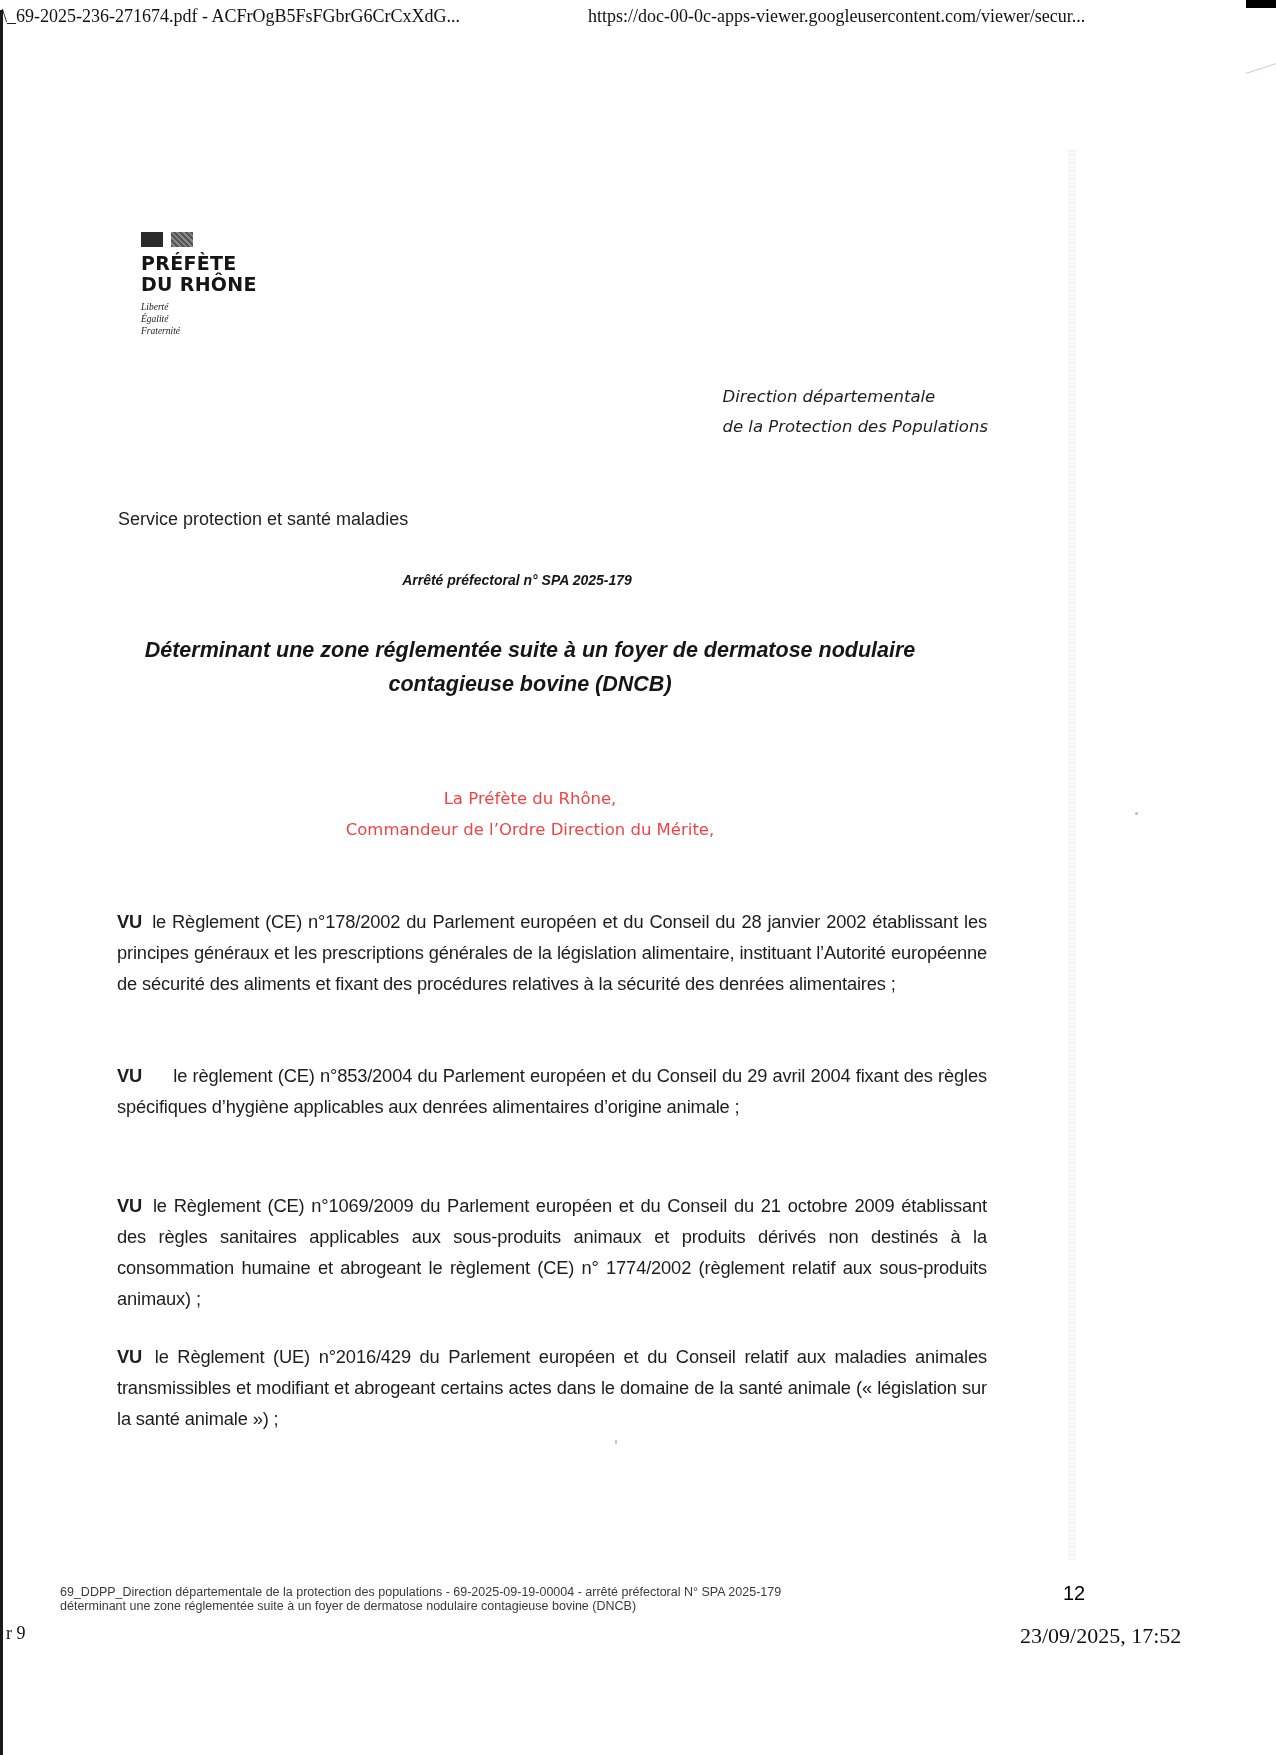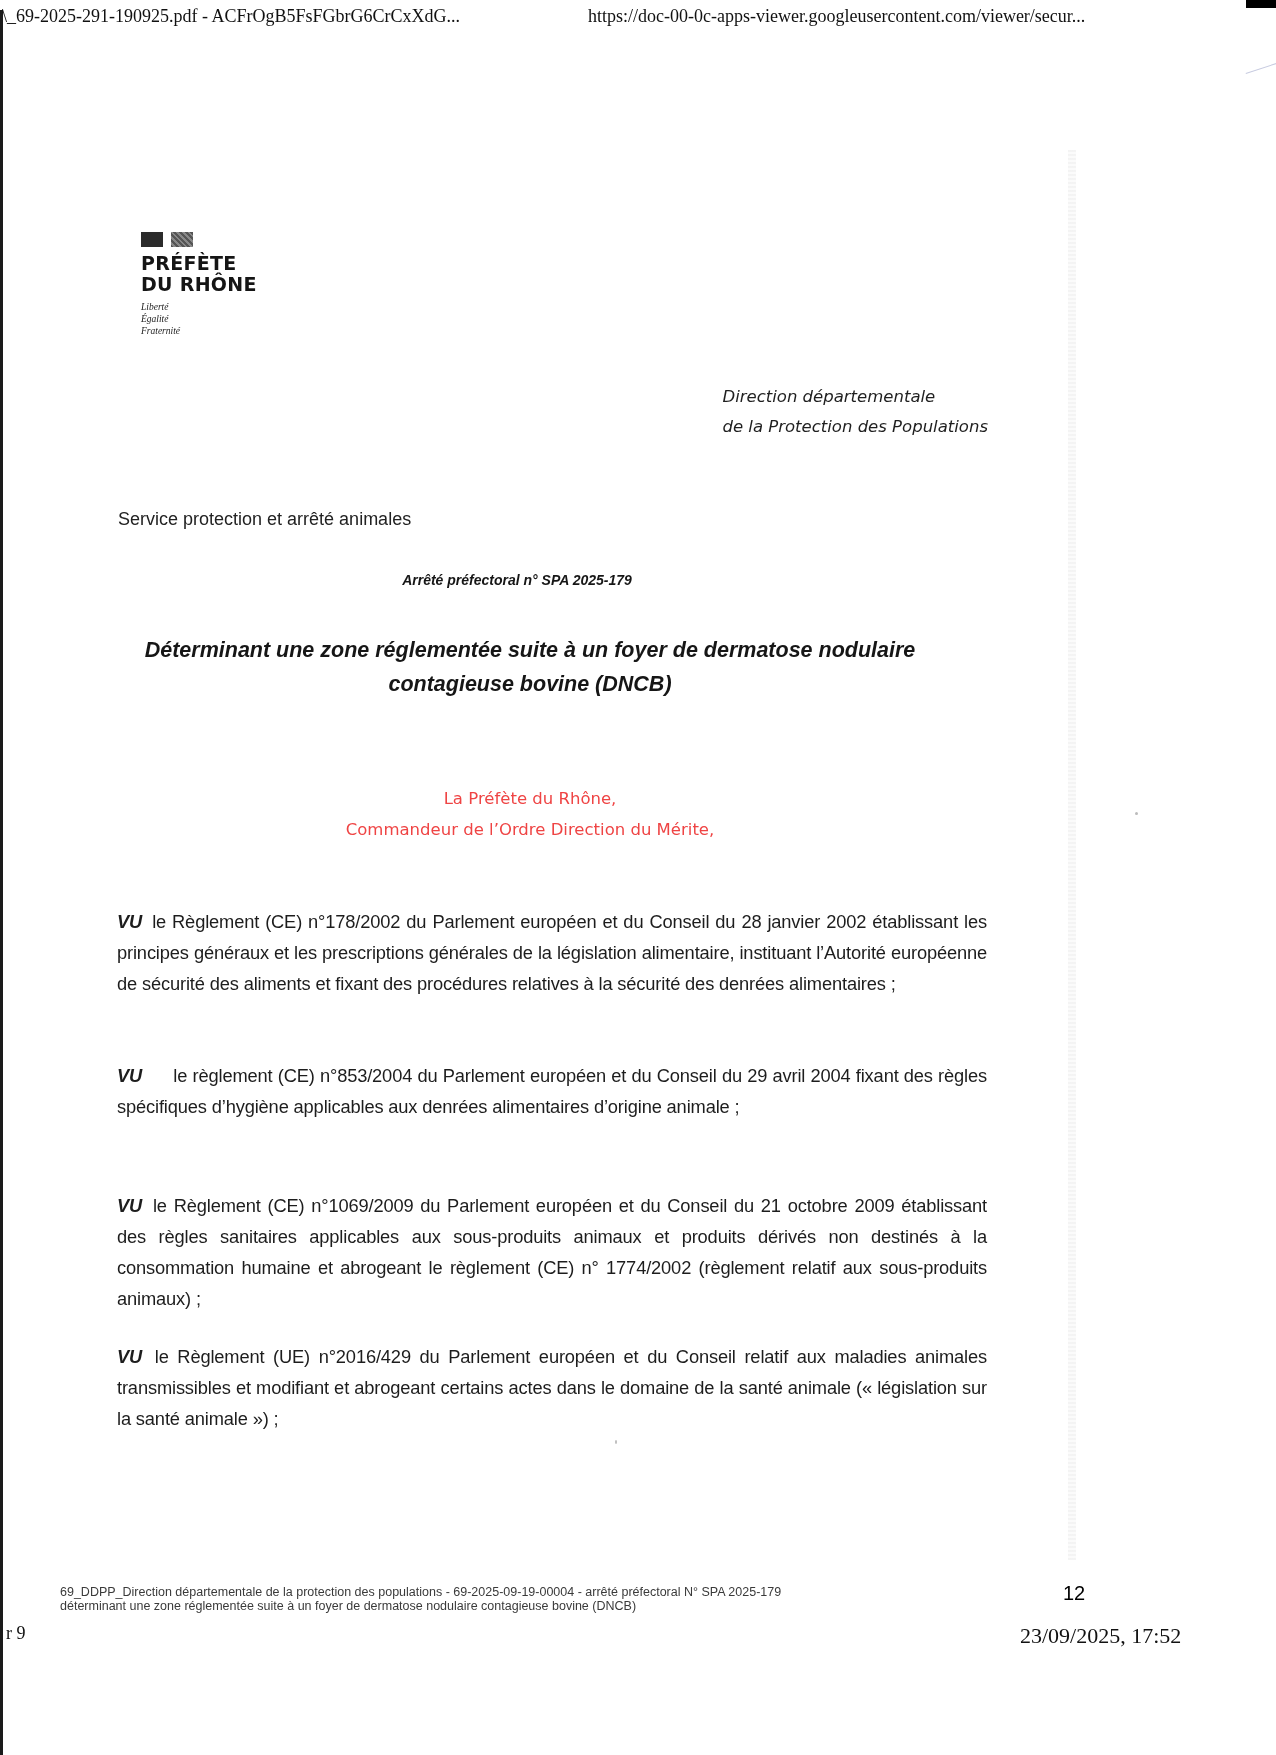--- a/index.html
+++ b/index.html
@@ -29,21 +29,21 @@
     .direction { position: absolute; right: 288px; top: 382px; text-align: left; font-style: italic; font-size: 16.5px; line-height: 30px; color: #1f1f1f; }
     .service { position: absolute; left: 118px; top: 509px; font-family: "Liberation Sans", sans-serif; font-size: 18px; color: #222; }
 
     .title { position: absolute; left: 0; width: 1034px; text-align: center; font-family: "Liberation Sans", sans-serif; font-weight: bold; font-style: italic; color: #161616; }
     .title-arrete { top: 572px; font-size: 14px; text-align: center; }
     .title-sub { top: 633px; font-size: 21.5px; line-height: 34px; left: 120px; width: 820px; }
 
     .intro { position: absolute; top: 783px; left: 290px; width: 480px; text-align: center; font-size: 16.5px; line-height: 31px; color: #ef4444; }
 
     .vu { position: absolute; left: 117px; width: 870px; font-family: "Liberation Sans", sans-serif; font-size: 18.3px; line-height: 31px; color: #1d1d1d; text-align: justify; letter-spacing: -.15px; }
-    .vu b { font-weight: bold; font-style: italic; margin-right: 4px; }
+    .vu b { font-weight: bold; margin-right: 4px; }
     .vu .pad { margin-right: 26px; }
     .vu1 { top: 906px; }
     .vu2 { top: 1060px; }
     .vu3 { top: 1190px; }
     .vu4 { top: 1341px; }
 
     .footer-doc { position: absolute; left: 60px; top: 1585px; font-family: "Liberation Sans", sans-serif; font-size: 12.5px; line-height: 14px; color: #3a3a3a; white-space: nowrap; }
     .page-num { position: absolute; left: 1063px; top: 1582px; font-family: Liberation Sans, sans-serif; font-size: 20px; color: #000000; }
     .print-date { position: absolute; left: 1020px; top: 1623px; font-family: "Liberation Serif", serif; font-size: 22px; color: #111; }
     .print-page { position: absolute; left: 6px; top: 1623px; font-family: "Liberation Serif", serif; font-size: 18px; color: #111; }
@@ -52,21 +52,21 @@
 <body>
 
 <div class="left-bar"></div>
 <div class="corner-block"></div>
 <div class="scan-line"></div>
 <div class="scan-shade"></div>
 <div class="speck" style="left:1135px;top:812px;"></div>
 <div class="speck" style="left:615px;top:1440px;width:2px;height:4px;"></div>
 
 <div class="browser-header">
-  <span class="hdr-title">\_69-2025-291-190925.pdf - ACFrOgB5FsFGbrG6CrCxXdG...</span>
+  <span class="hdr-title">\_69-2025-236-271674.pdf - ACFrOgB5FsFGbrG6CrCxXdG...</span>
   <span class="hdr-url">https://doc-00-0c-apps-viewer.googleusercontent.com/viewer/secur...</span>
 </div>
 
 <div class="logo">
   <div class="logo-mark">
     <span class="blk"></span>
       <span class="blk light"></span>
   </div>
   <div class="logo-name">PRÉFÈTE</div>
   <div class="logo-name">DU RHÔNE</div>
@@ -75,21 +75,21 @@
     <div>Égalité</div>
     <div>Fraternité</div>
   </div>
 </div>
 
 <div class="direction">
   <div>Direction départementale</div>
   <div>de la Protection des Populations</div>
 </div>
 
-<div class="service">Service protection et arrêté animales</div>
+<div class="service">Service protection et santé maladies</div>
 
 <div class="title title-arrete">Arrêté préfectoral n° SPA 2025-179</div>
 <div class="title title-sub">Déterminant une zone réglementée suite à un foyer de dermatose nodulaire contagieuse bovine (DNCB)</div>
 
 <div class="intro">
   <div>La Préfète du Rhône,</div>
   <div>Commandeur de l’Ordre Direction du Mérite,</div>
 </div>
 
 <div class="vu vu1">

